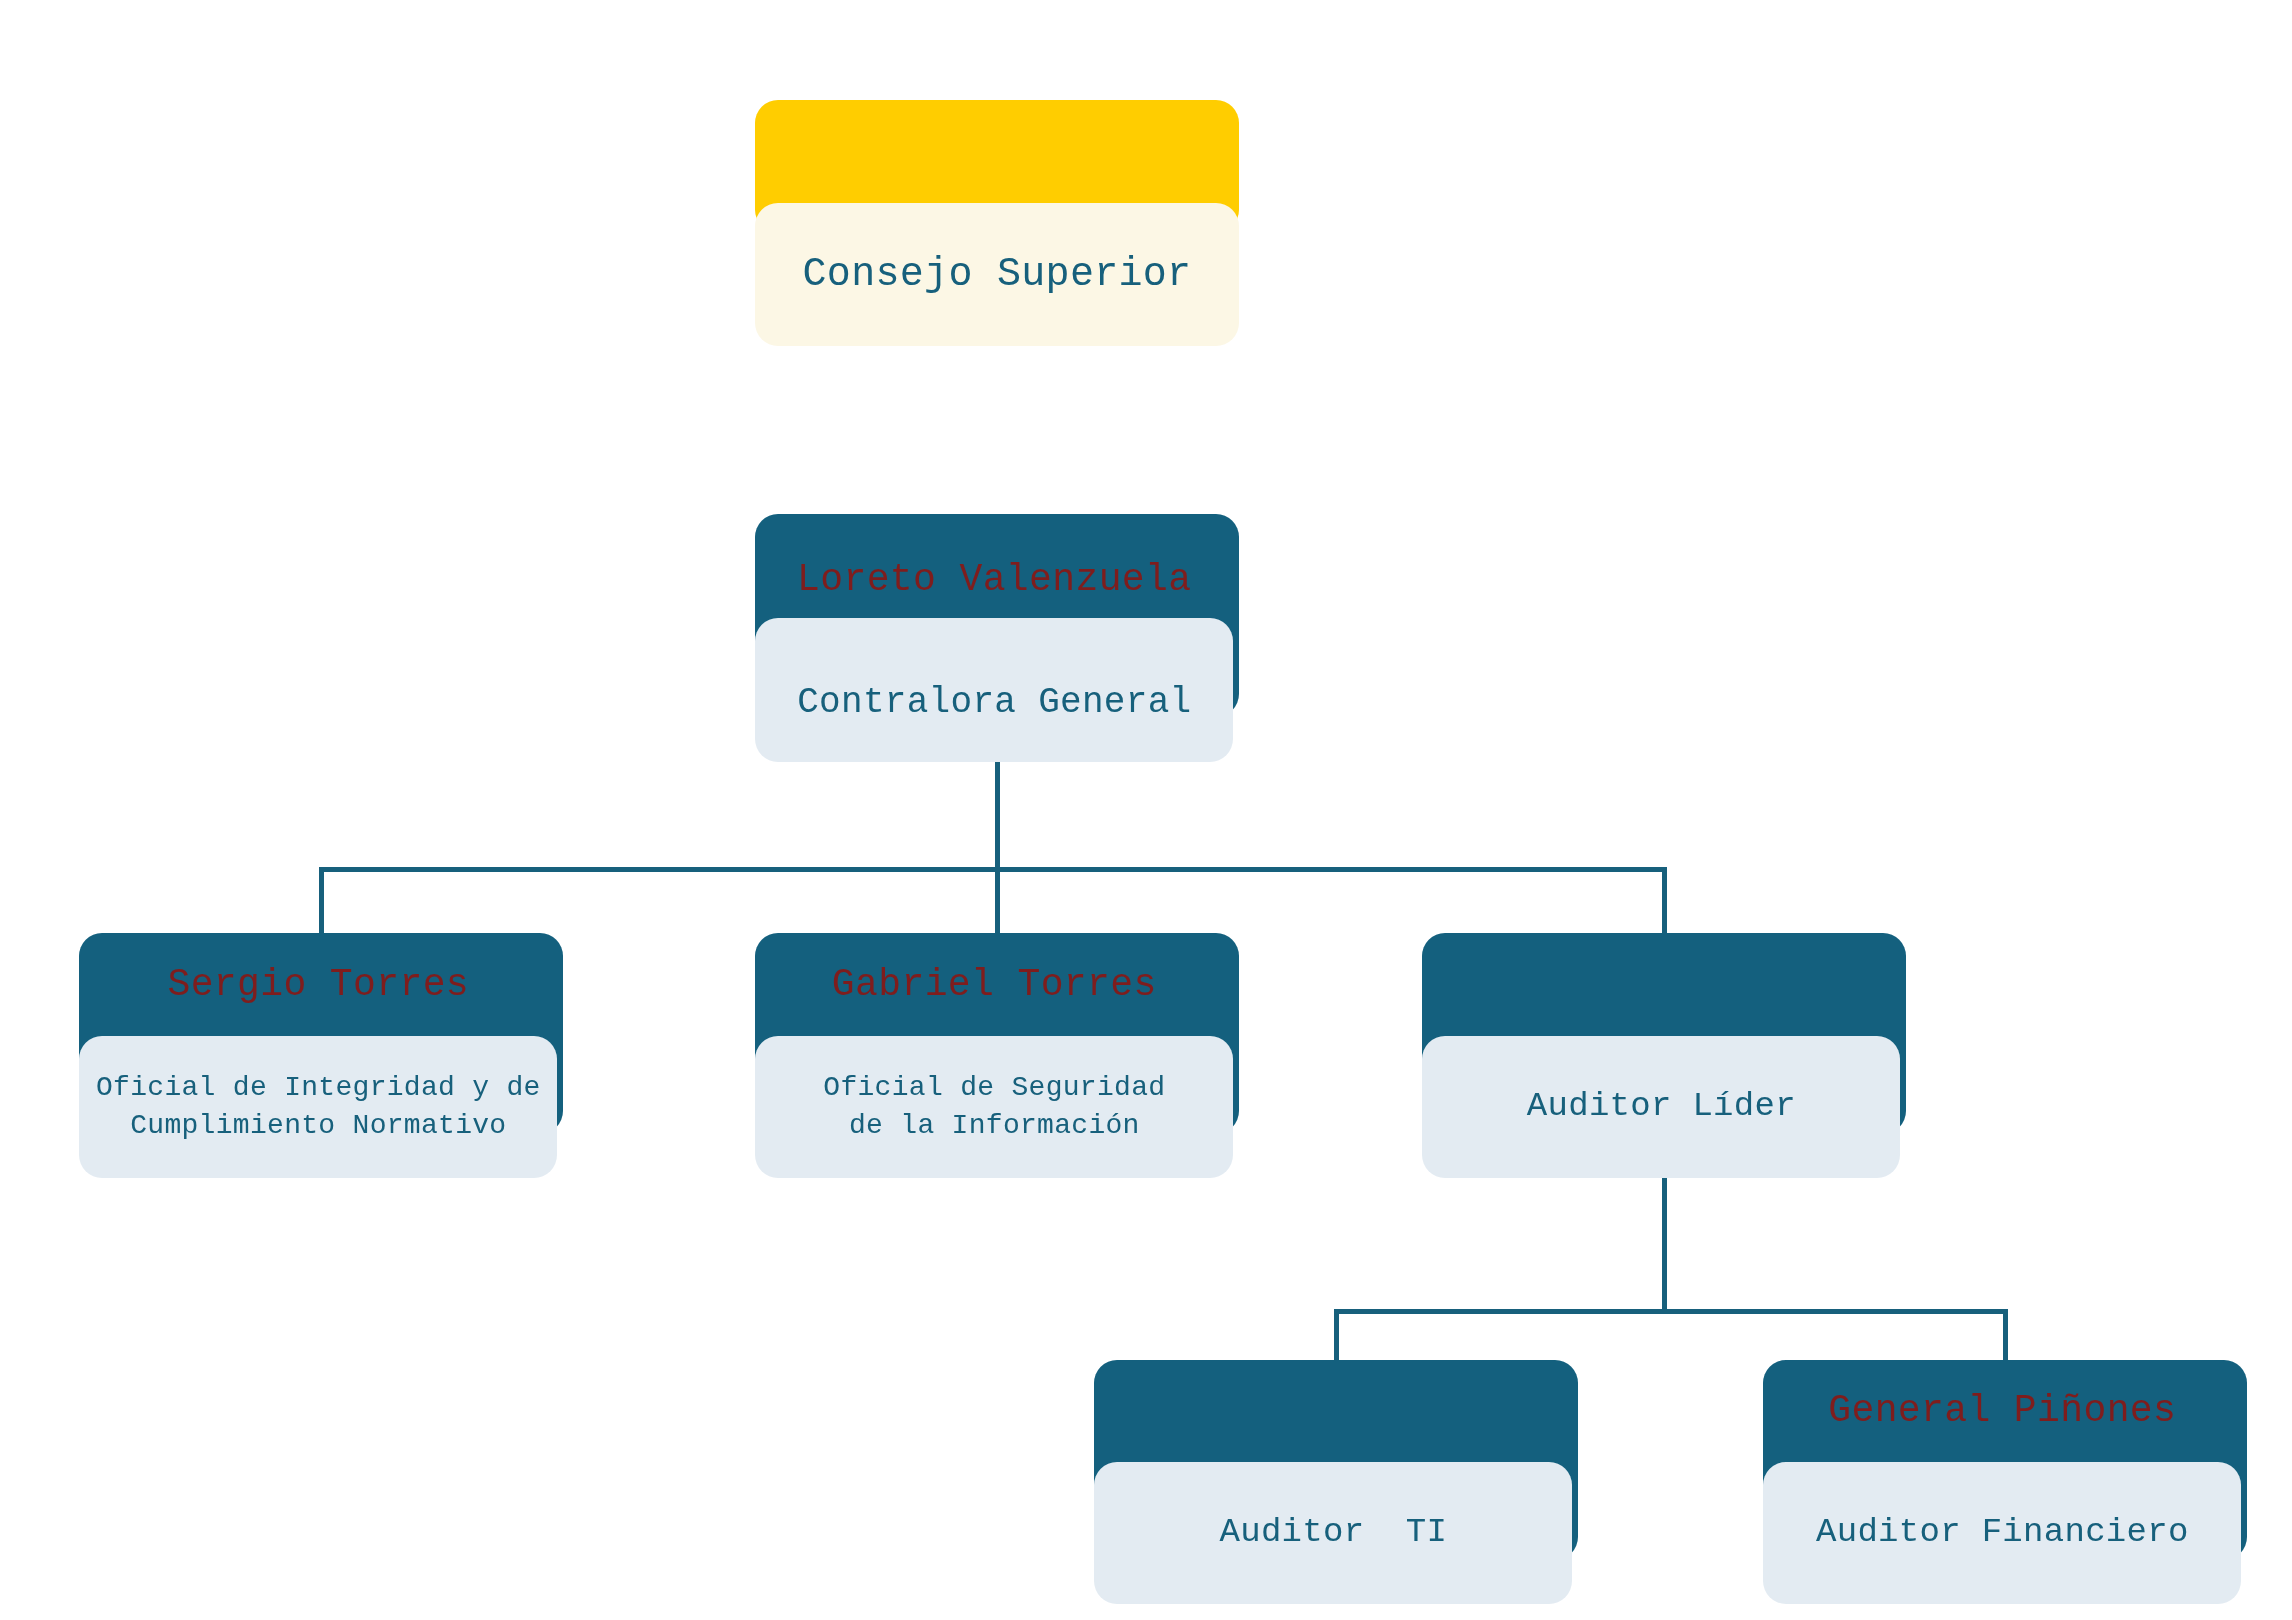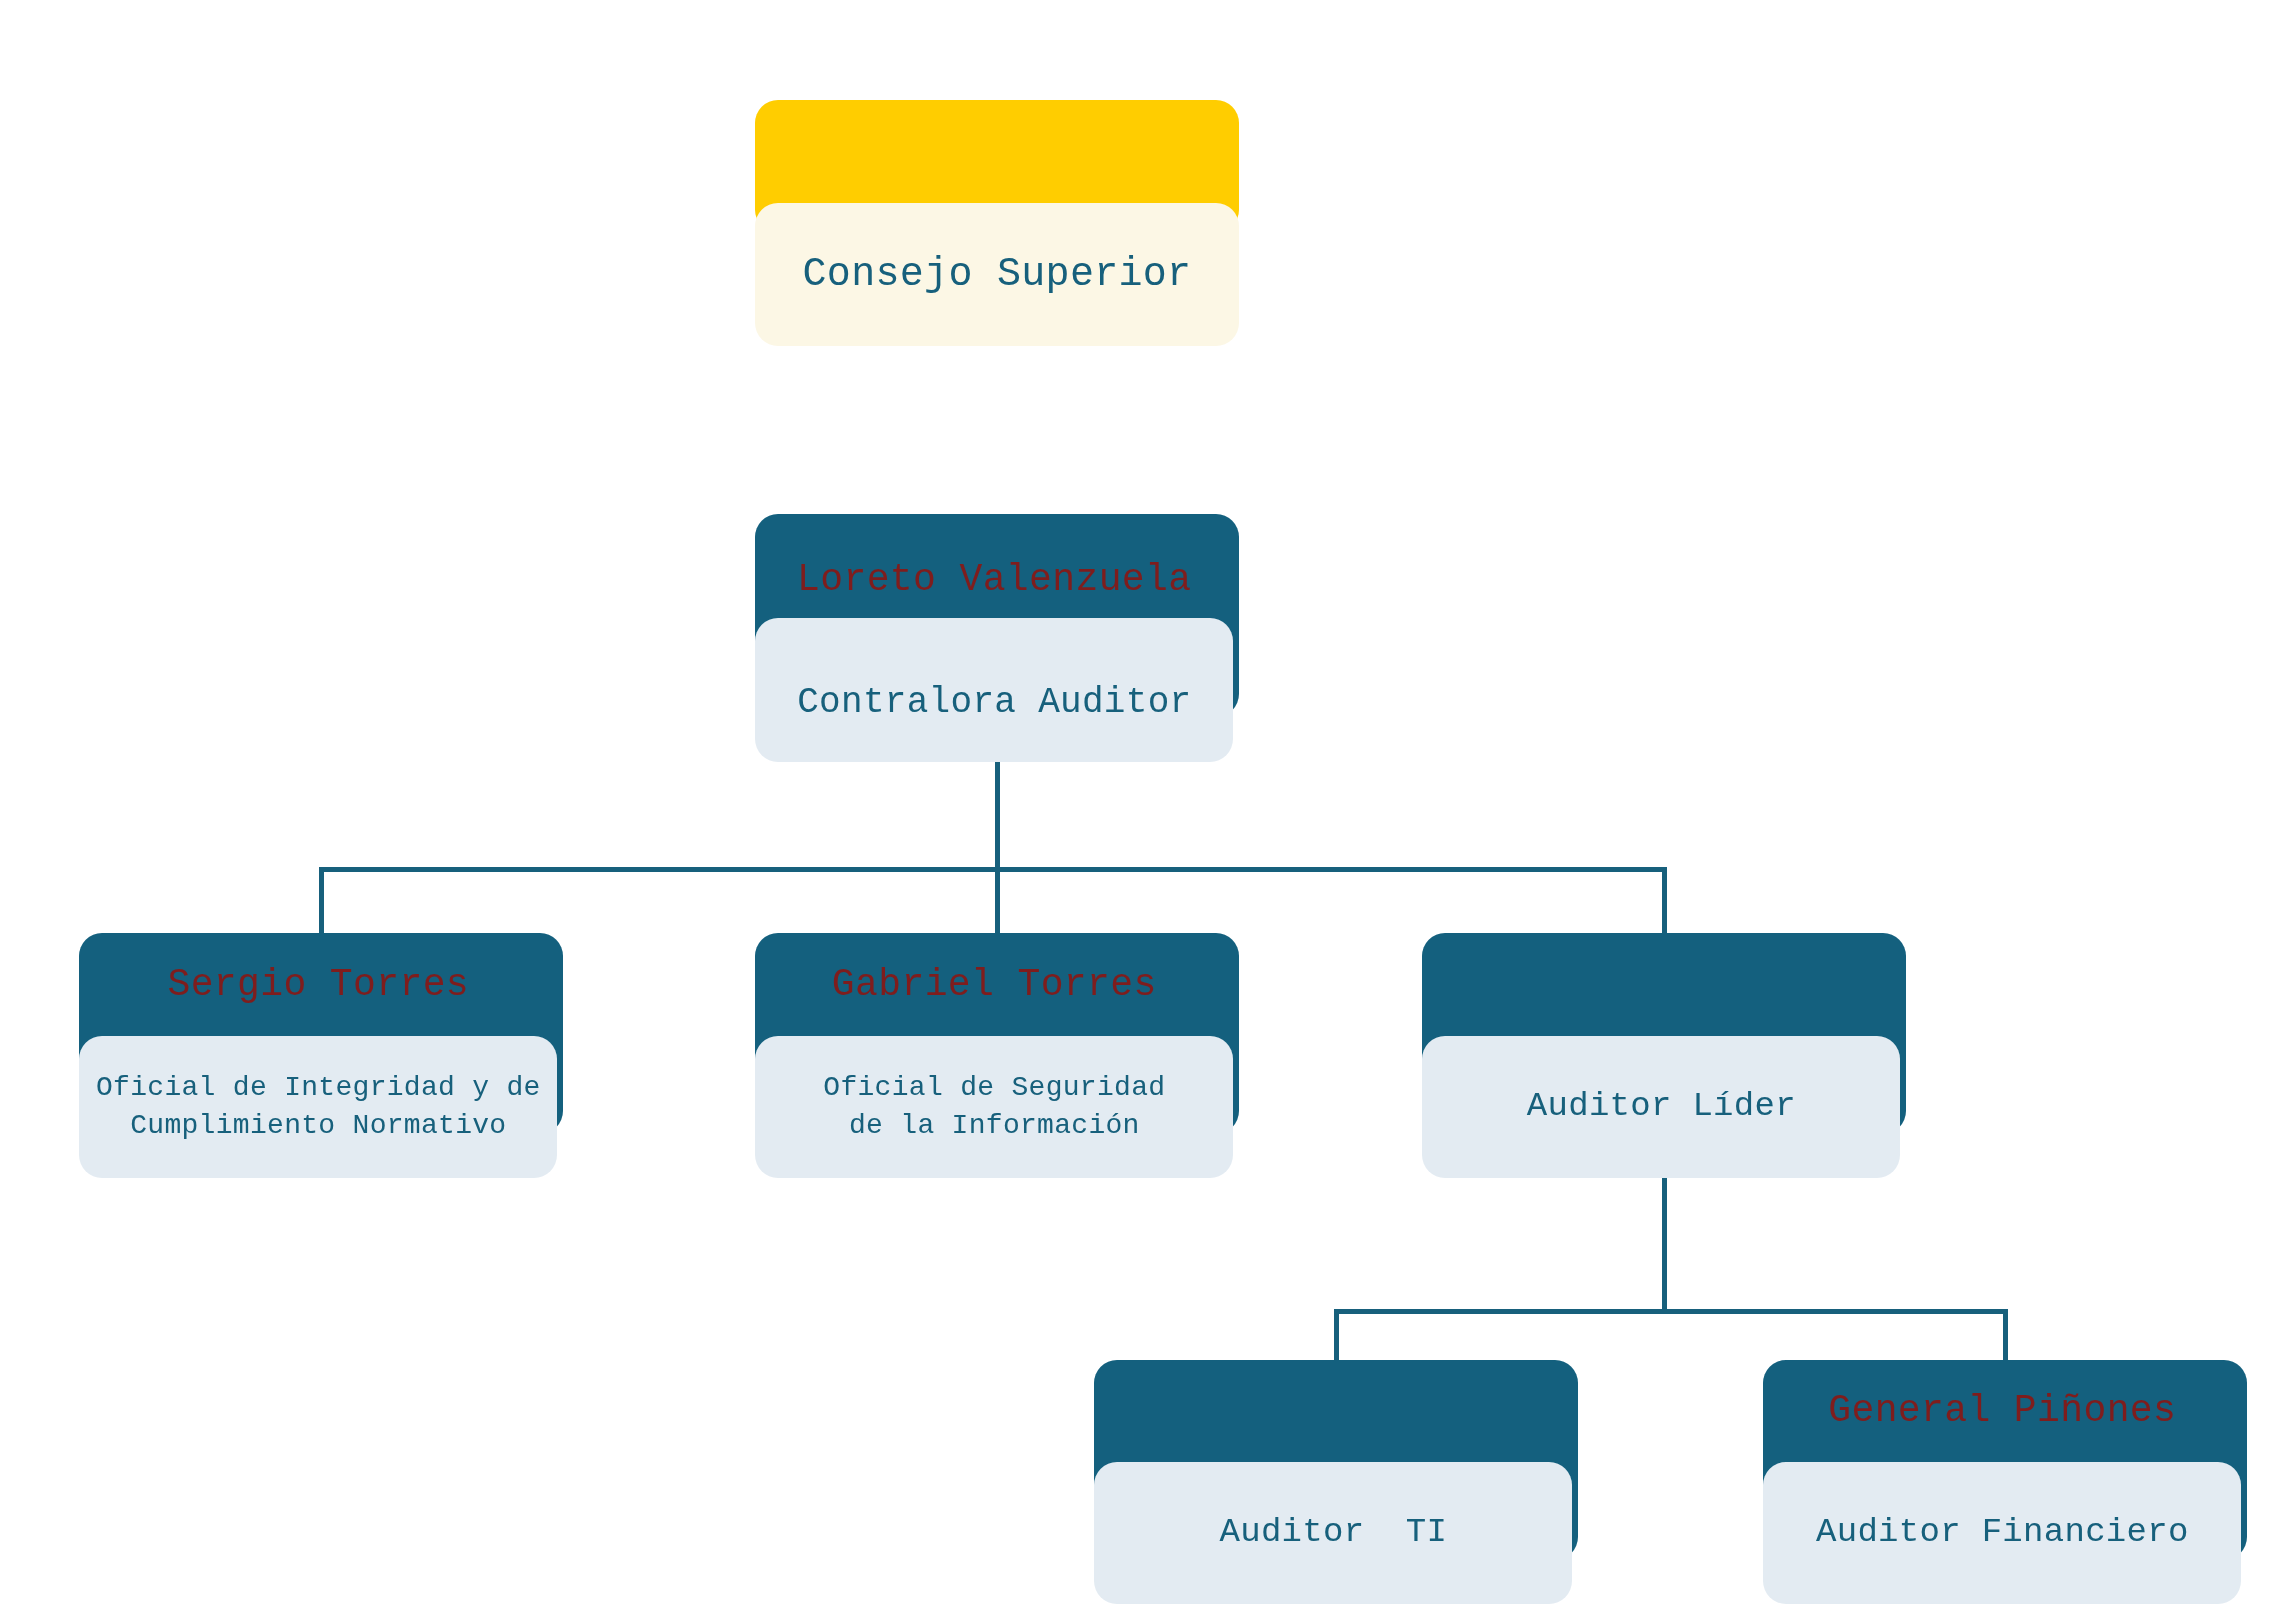--- a/index.html
+++ b/index.html
@@ -55,21 +55,21 @@
   <div class="card gold" style="left:755px;top:52px;width:484px;height:246px;">
     <div class="hdr-bg"></div>
     <div class="bdy-bg"></div>
     <div class="bdy-text">Consejo Superior</div>
   </div>
 
   <div class="card teal loreto-card" style="left:755px;top:466px;width:484px;height:248px;">
     <div class="hdr-bg"></div>
     <div class="bdy-bg"></div>
     <div class="hdr-text">Loreto Valenzuela</div>
-    <div class="bdy-text">Contralora Auditor</div>
+    <div class="bdy-text">Contralora General</div>
   </div>
 
   <div class="line vline" style="left:995px;top:714px;height:108px;"></div>
 
   <div class="line hline" style="left:319px;top:819px;width:1348px;"></div>
 
   <div class="line vline" style="left:319px;top:819px;height:67px;"></div>
   <div class="line vline" style="left:995px;top:819px;height:67px;"></div>
   <div class="line vline" style="left:1662px;top:819px;height:67px;"></div>
 

